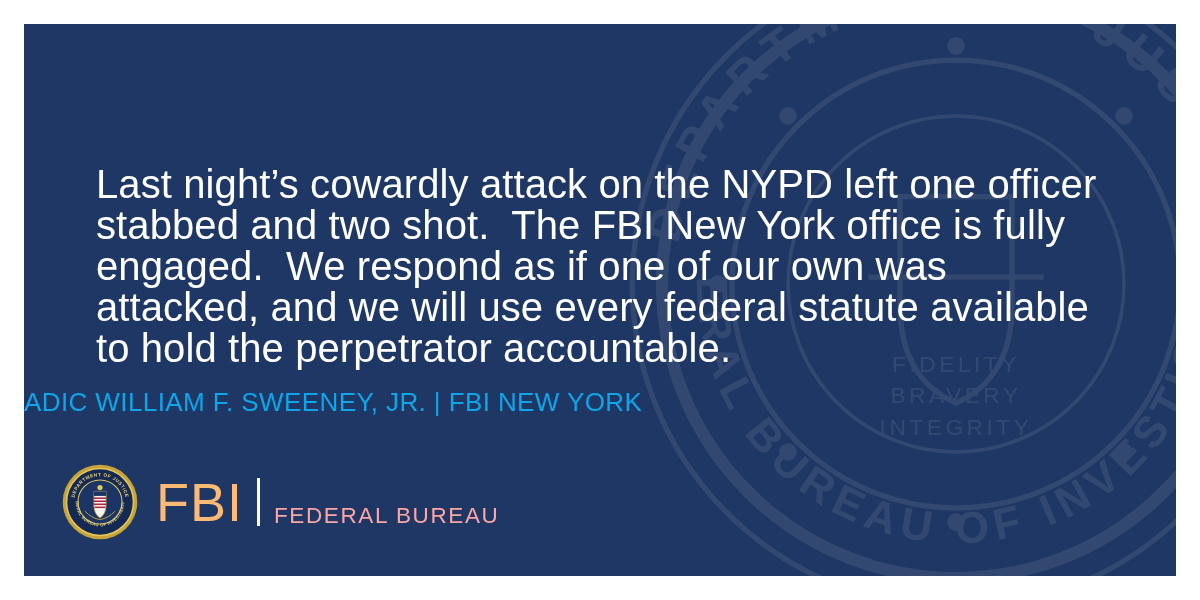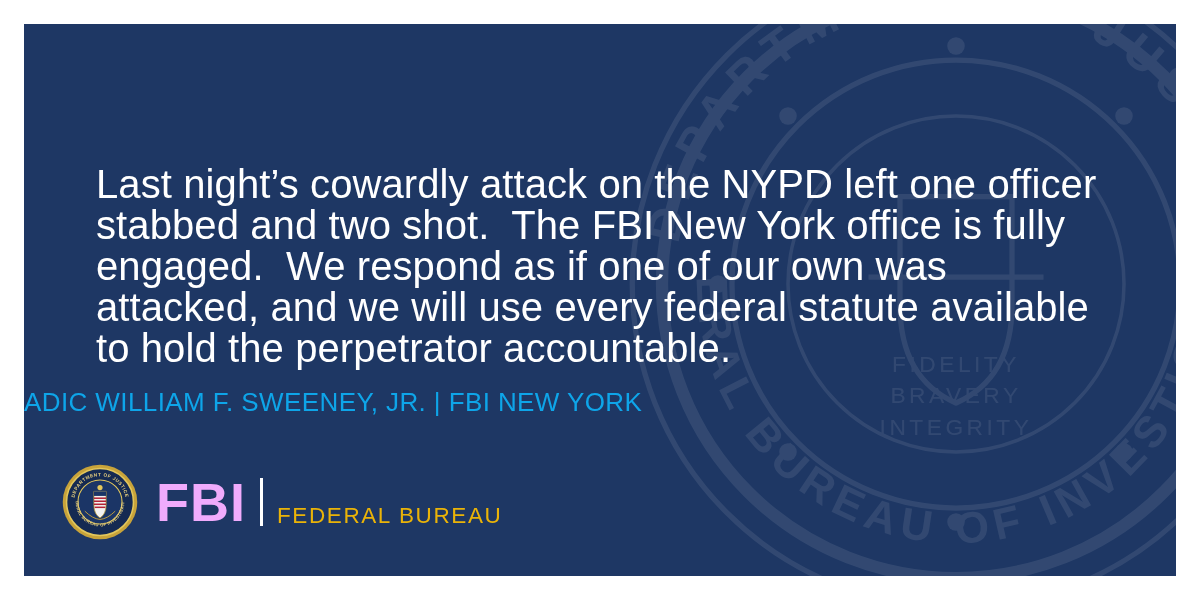--- a/index.html
+++ b/index.html
@@ -93,34 +93,34 @@
     flex: 0 0 auto;
   }
   .fbi-seal svg { display: block; width: 100%; height: 100%; }
 
   .logo-text {
     display: flex;
     align-items: center;
     margin-left: 18px;
   }
   .fbi-mark {
-    color: #f0abfc;
+    color: #fdba74;
     font-size: 54px;
-    font-weight: bold;
+    font-weight: normal;
     letter-spacing: 1px;
     line-height: 54px;
   }
   .logo-rule {
     width: 3px;
     height: 48px;
     background: #ffffff;
     margin: 0 14px 0 14px;
   }
   .bureau-lines {
-    color: #eab308;
+    color: #fca5a5;
     font-size: 22.5px;
     line-height: 26px;
     letter-spacing: 1.6px;
     margin-top: 28px;
   }
 </style>
 </head>
 <body>
 
 <div class="card">

